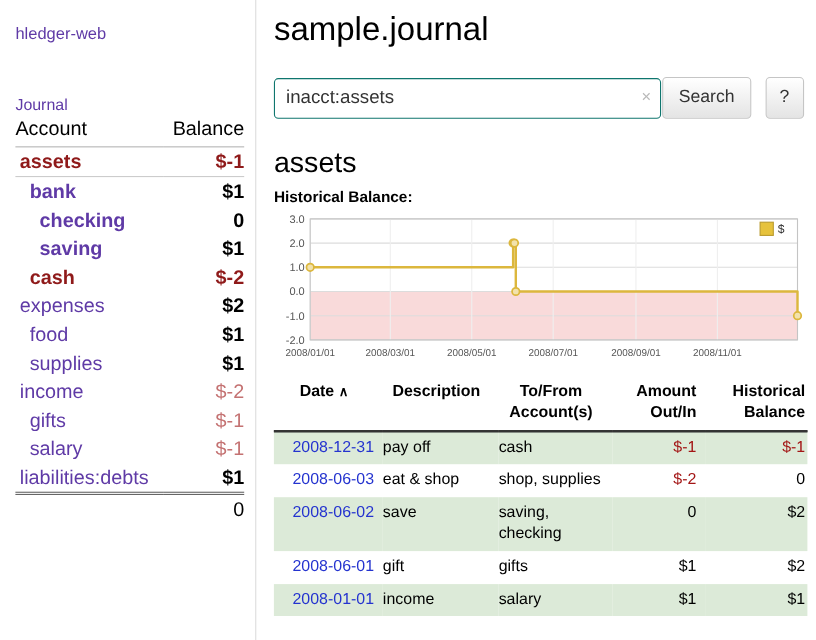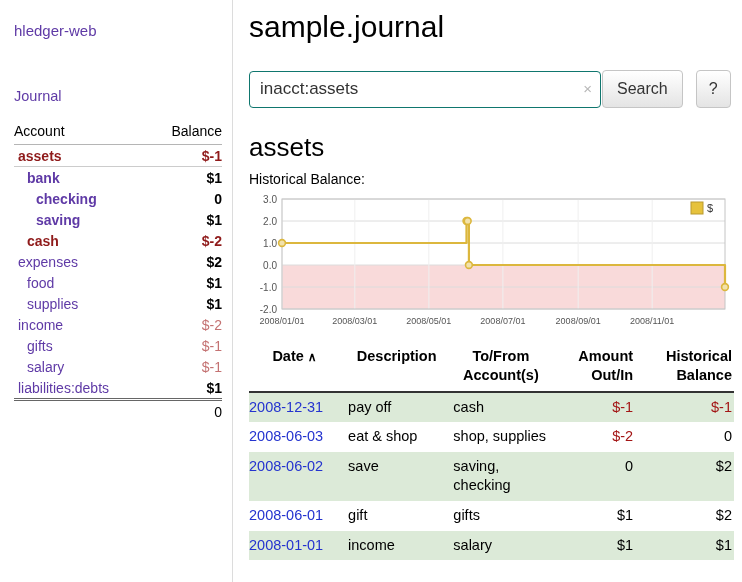--- a/index.html
+++ b/index.html
@@ -11,21 +11,21 @@
     --row-green:#dcead8;
   }
   *{box-sizing:border-box;}
   body{margin:0;font-family:"Liberation Sans",sans-serif;color:#000;background:#fff;}
   .container{display:flex;width:742px;height:582px;overflow:hidden;}
 
   
   .sidebar{width:233px;min-width:233px;padding:22px 10px 0 14px;border-right:1px solid #dcdcdc;}
   .app-title{display:block;color:var(--link-purple);font-size:15px;text-decoration:none;}
   .journal-link{display:block;margin-top:49px;color:var(--link-purple);font-size:14.5px;text-decoration:none;}
-  .accounts{width:100%;border-collapse:collapse;margin-top:16px;font-size:14px;}
+  .accounts{width:100%;border-collapse:collapse;font-size:18px;}
   .accounts th{font-weight:normal;text-align:left;padding:3px 0 5px 0;border-bottom:1px solid #b5b5b5;}
   .accounts th.th-balance{text-align:right;}
   .accounts td{padding:2.5px 0;}
   .accounts tbody tr:first-child td{border-bottom:1px solid #cccccc;}
   .accounts .bal{text-align:right;}
   .acct-link{color:var(--link-purple);text-decoration:none;}
   a.neg-strong{text-decoration:none;}
   .neg-strong{color:var(--negative-strong);}
   .neg-soft{color:var(--negative-soft);}
   .bold{font-weight:bold;}
@@ -36,31 +36,31 @@
   h1{font-size:30px;font-weight:400;margin:8px 0 0 0;}
   .search-row{display:flex;align-items:center;margin-top:26px;}
   .search-box{position:relative;width:352px;}
   .search-box input{width:100%;height:37px;font-size:17px;font-family:inherit;color:#333;
     padding:0 30px 0 10px;border:1px solid #0f766e;border-radius:4px;}
   .clear{position:absolute;right:9px;top:9px;color:#b8b8b8;font-size:15px;cursor:pointer;}
   .btn{height:38px;margin-left:1px;padding:0 14px;font-size:16px;font-family:inherit;color:#333;
     background:linear-gradient(#ffffff,#e4e4e4);border:1px solid #c5c5c5;border-radius:4px;cursor:pointer;}
   .btn-help{margin-left:13px;padding:0 12px;}
   h2{font-size:26px;font-weight:400;margin:24px 0 8px 0;}
-  .chart-title{font-size:14px;font-weight:normal;margin:4px 0 4px 0;}
+  .chart-title{font-size:14px;font-weight:bold;margin:4px 0 4px 0;}
   svg.chart{display:block;}
 
   .register{width:100%;border-collapse:collapse;margin-top:12px;font-size:14.5px;}
   .register th{text-align:center;vertical-align:top;font-weight:bold;padding:2px 8px 6px 0;
     border-bottom:2px solid #333;line-height:1.3;}
   .register th.c-amt,.register th.c-bal,.register td.num{text-align:right;}
   .register td{vertical-align:top;padding:5px 8px 5px 0;line-height:1.35;}
   .register th:last-child,.register td:last-child{padding-right:2px;}
   .register tbody tr:nth-child(odd){background:var(--row-green);}
-  .c-date{width:96px;} .c-desc{width:102px;} .c-acct{width:100px;} .c-amt{width:82px;} .c-bal{width:90px;margin-top:44px;}
+  .c-date{width:96px;text-align:right;} .c-desc{width:102px;} .c-acct{width:100px;} .c-amt{width:82px;} .c-bal{width:90px;margin-top:44px;}
   .date-link{color:var(--date-link-blue);text-decoration:none;}
   .neg-table{color:var(--negative-table);}
   .sort{font-size:12px;}
 </style>
 </head>
 <body>
 
 <div class="container">
 
   <aside class="sidebar">

